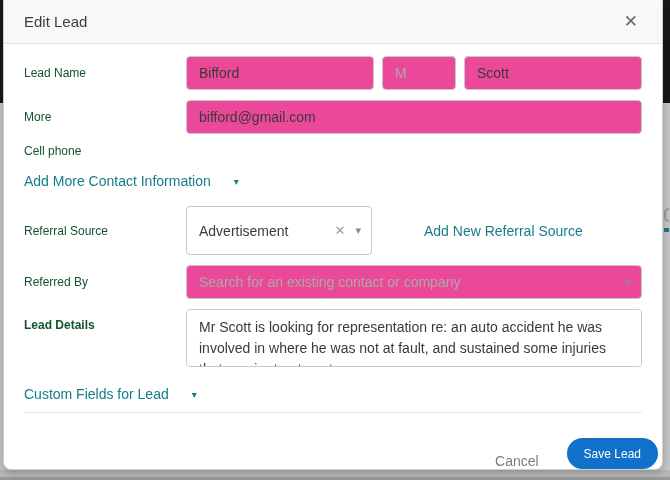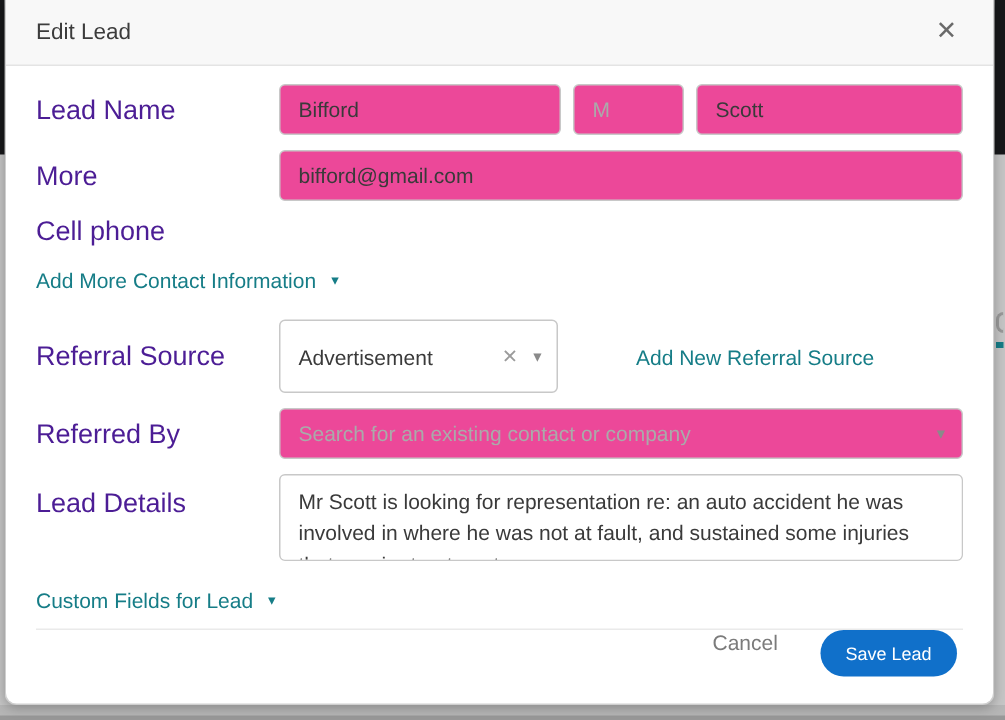--- a/index.html
+++ b/index.html
@@ -44,21 +44,21 @@
     font-family: "DejaVu Sans", sans-serif;
   }
   .modal-body { padding: 12px 20px 0 20px; flex: 1; }
 
   .form-row {
     display: grid; grid-template-columns: 162px 1fr;
     align-items: center;
     margin-bottom: 10px;
   }
   .form-row.top-align { align-items: flex-start; }
-  .field-label { font-size: 18px; color: #4c1d95; }
+  .field-label { font-size: 12px; color: #14532d; }
   .fields { display: flex; align-items: center; gap: 8px; }
 
   input[type="text"] {
     height: 34px;
     border: 1px solid #c8c8c8;
     border-radius: 4px;
     padding: 0 12px;
     font-size: 14px;
     color: #3a3a3a;
     font-family: "Liberation Sans", "DejaVu Sans", sans-serif;
@@ -66,21 +66,21 @@
     background: #ec4899;
     width: 100%;
   }
   input::placeholder { color: #aaaaaa; }
   .input-first { width: 188px; flex: 0 0 188px; }
   .input-middle { width: 74px; flex: 0 0 74px; }
   .input-last { flex: 1; }
 
   .teal-link {
     color: #167d87; font-size: 14px; text-decoration: none; cursor: pointer;
-    display: inline-flex; align-items: center; gap: 10px;
+    display: inline-flex; align-items: center; gap: 23px;
   }
   .teal-caret { font-size: 10px; color: #167d87; line-height: 1; padding-top: 2px; }
   .section-link-row { margin: 14px 0 16px 0; }
   .section-link-row2 { margin: 18px 0 0 0; }
 
   .select-box {
     width: 186px; flex: 0 0 186px;
     height: 49px;
     border: 1px solid #c8c8c8;
     border-radius: 4px;
@@ -104,27 +104,27 @@
 
   textarea {
     width: 100%; height: 58px;
     border: 1px solid #c8c8c8; border-radius: 4px;
     padding: 7px 12px;
     font-size: 14px; line-height: 1.5; color: #3a3a3a;
     font-family: "Liberation Sans", "DejaVu Sans", sans-serif;
     resize: none; outline: none;
   }
   .details-row { margin-bottom: 0; }
-  .details-row .field-label { padding-top: 9px; }
+  .details-row .field-label { padding-top: 9px; font-weight: bold; }
 
   .divider { border-top: 1px solid #eaeaea; margin: 9px 20px 0 20px; }
   .modal-footer {
     flex: 0 0 62px;
-    display: flex; align-items: flex-start; justify-content: flex-end;
-    gap: 28px; padding: 0 24px 6px 20px;
+    display: flex; align-items: flex-end; justify-content: flex-end;
+    gap: 28px; padding: 0 4px 6px 20px;
   }
   .cancel-link { color: #7b7b7b; font-size: 14px; cursor: pointer; background: none; border: none; font-family: inherit; }
   .save-btn {
     background: #1070ca; color: #ffffff;
     border: none; border-radius: 17px;
     height: 31px; padding: 0 17px;
     font-size: 12px; cursor: pointer;
     font-family: inherit;
   }
 </style>

